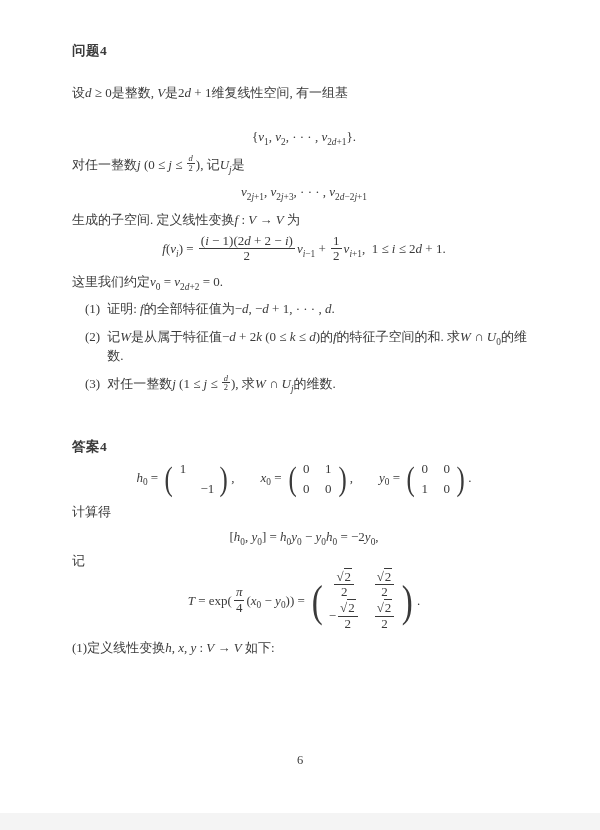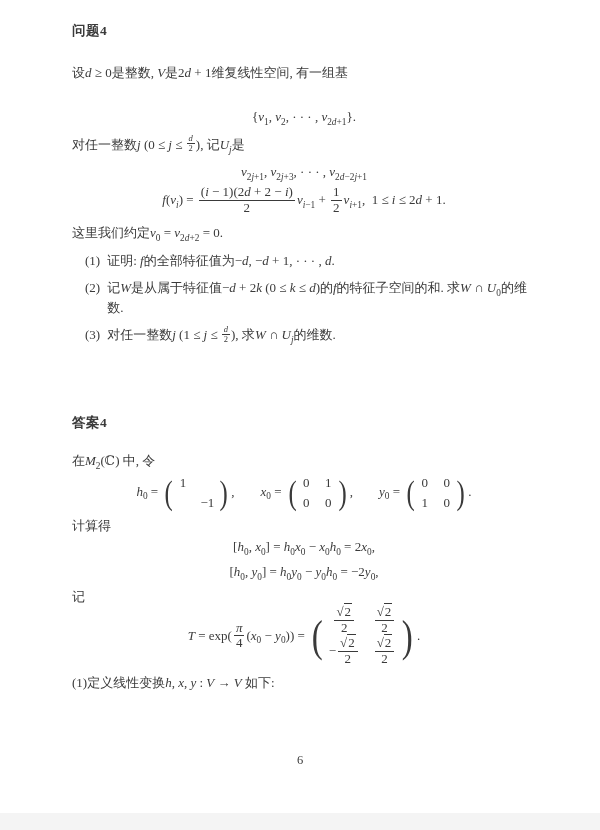--- a/index.html
+++ b/index.html
@@ -8,21 +8,21 @@
     width: 600px; height: 830px;
     background: #f4f4f4;
     font-family: "Liberation Serif", "DejaVu Serif", serif;
     font-size: 13px;
     color: #3a3a3a;
   }
   .page {
     position: relative;
     width: 600px; height: 813px;
     background: #ffffff;
-    padding: 22px 64px 0 72px;
+    padding: 42px 64px 0 72px;
     overflow: hidden;
   }
   i { font-style: italic; }
   sub, sup { font-size: 0.72em; line-height: 0; }
   .sec-title { font-weight: 700; font-size: 13.5px; letter-spacing: 0.5px; }
   .line { margin-top: 12px; line-height: 1.5; }
   .formula { text-align: center; margin-top: 10px; line-height: 1.4; }
   .frac {
     display: inline-flex; flex-direction: column;
     text-align: center; vertical-align: middle;
@@ -36,40 +36,41 @@
   .pbig { font-size: 44px; }
   .mg {
     display: inline-grid; grid-template-columns: auto auto;
     column-gap: 13px; row-gap: 1px; padding: 0 4px; text-align: center;
   }
   .mg > span { min-width: 9px; }
   .rd { border-top: 1px solid #3a3a3a; padding: 0 1px; }
   .items { margin-top: 8px; }
   .item { display: flex; gap: 7px; margin-top: 8px; padding-left: 13px; line-height: 1.5; }
   .item .lbl { flex: none; }
-  .answer-sec { margin-top: 68px; }
+  .answer-sec { margin-top: 44px; }
   .page-number {
     position: absolute; left: 0; right: 0; top: 753px;
     text-align: center; font-size: 12.5px;
   }
 </style>
 </head>
 <body>
 
 <div class="page">
 
   <div class="problem-sec">
     <div class="sec-title">问题4</div>
     <div class="line" style="margin-top:23px">设<i>d</i> ≥ 0是整数, <i>V</i>是2<i>d</i> + 1维复线性空间, 有一组基</div>
     <div class="formula" style="margin-top:25px">{<i>v</i><sub>1</sub>, <i>v</i><sub>2</sub>, · · · , <i>v</i><sub>2<i>d</i>+1</sub>}.</div>
     <div class="line" style="margin-top:9px">对任一整数<i>j</i> (0 ≤ <i>j</i> ≤ <span class="frac sfrac">
           <span class="n"><i>d</i></span>
           <span class="d">2</span>
         </span>), 记<i>U<sub>j</sub></i>是</div>
     <div class="formula" style="margin-top:8px"><i>v</i><sub>2<i>j</i>+1</sub>, <i>v</i><sub>2<i>j</i>+3</sub>, · · · , <i>v</i><sub>2<i>d</i>−2<i>j</i>+1</sub></div>
+    <div class="line" style="margin-top:9px">生成的子空间. 定义线性变换<i>f</i> : <i>V</i> → <i>V</i> 为</div>
     <div class="formula" style="margin-top:5px"><i>f</i>(<i>v<sub>i</sub></i>) = <span class="frac">
           <span class="n">(<i>i</i> − 1)(2<i>d</i> + 2 − <i>i</i>)</span>
           <span class="d">2</span>
         </span><i>v</i><sub><i>i</i>−1</sub> + <span class="frac">
           <span class="n">1</span>
           <span class="d">2</span>
         </span><i>v</i><sub><i>i</i>+1</sub>,  1 ≤ <i>i</i> ≤ 2<i>d</i> + 1.</div>
     <div class="line" style="margin-top:7px">这里我们约定<i>v</i><sub>0</sub> = <i>v</i><sub>2<i>d</i>+2</sub> = 0.</div>
     <div class="items">
       <div class="item">
@@ -85,21 +86,20 @@
         <span class="txt">对任一整数<i>j</i> (1 ≤ <i>j</i> ≤ <span class="frac sfrac">
               <span class="n"><i>d</i></span>
               <span class="d">2</span>
             </span>), 求<i>W</i> ∩ <i>U<sub>j</sub></i>的维数.</span>
       </div>
     </div>
   </div>
 
   <div class="answer-sec">
     <div class="sec-title">答案4</div>
-    <div class="line" style="margin-top:19px">在<i>M</i><sub>2</sub>(ℂ) 中, 令</div>
     <div class="formula" style="margin-top:4px"><i>h</i><sub>0</sub> = <span class="mat">
           <span class="p">(</span>
           <span class="mg">
             <span>1</span>
             <span></span>
             <span></span>
             <span>−1</span>
           </span>
           <span class="p">)</span>
         </span>,  <i>x</i><sub>0</sub> = <span class="mat">
@@ -115,21 +115,20 @@
           <span class="p">(</span>
           <span class="mg">
             <span>0</span>
             <span>0</span>
             <span>1</span>
             <span>0</span>
           </span>
           <span class="p">)</span>
         </span>.</div>
     <div class="line" style="margin-top:4px">计算得</div>
-    <div class="formula" style="margin-top:3px">[<i>h</i><sub>0</sub>, <i>x</i><sub>0</sub>] = <i>h</i><sub>0</sub><i>x</i><sub>0</sub> − <i>x</i><sub>0</sub><i>h</i><sub>0</sub> = 2<i>x</i><sub>0</sub>,</div>
     <div class="formula" style="margin-top:7px">[<i>h</i><sub>0</sub>, <i>y</i><sub>0</sub>] = <i>h</i><sub>0</sub><i>y</i><sub>0</sub> − <i>y</i><sub>0</sub><i>h</i><sub>0</sub> = −2<i>y</i><sub>0</sub>,</div>
     <div class="line" style="margin-top:5px">记</div>
     <div class="formula" style="margin-top:0px"><i>T</i> = exp(<span class="frac">
           <span class="n"><i>π</i></span>
           <span class="d">4</span>
         </span>(<i>x</i><sub>0</sub> − <i>y</i><sub>0</sub>)) = <span class="mat">
           <span class="p pbig">(</span>
           <span class="mg">
             <span><span class="frac">
                 <span class="n">√<span class="rd">2</span></span>

